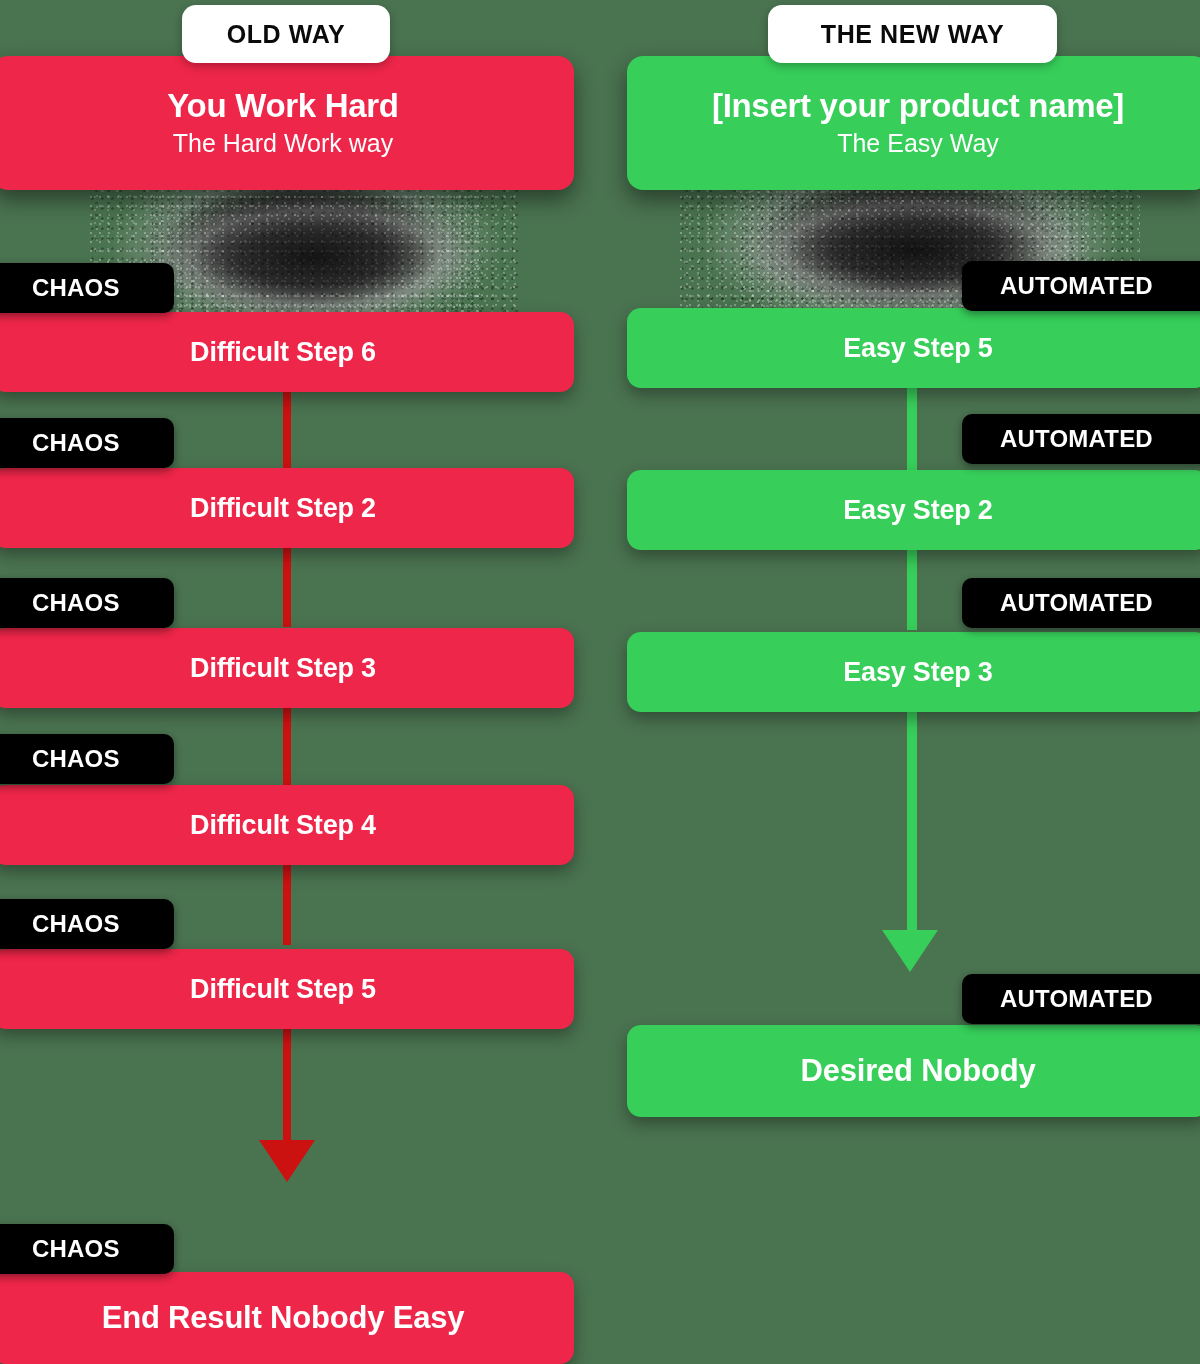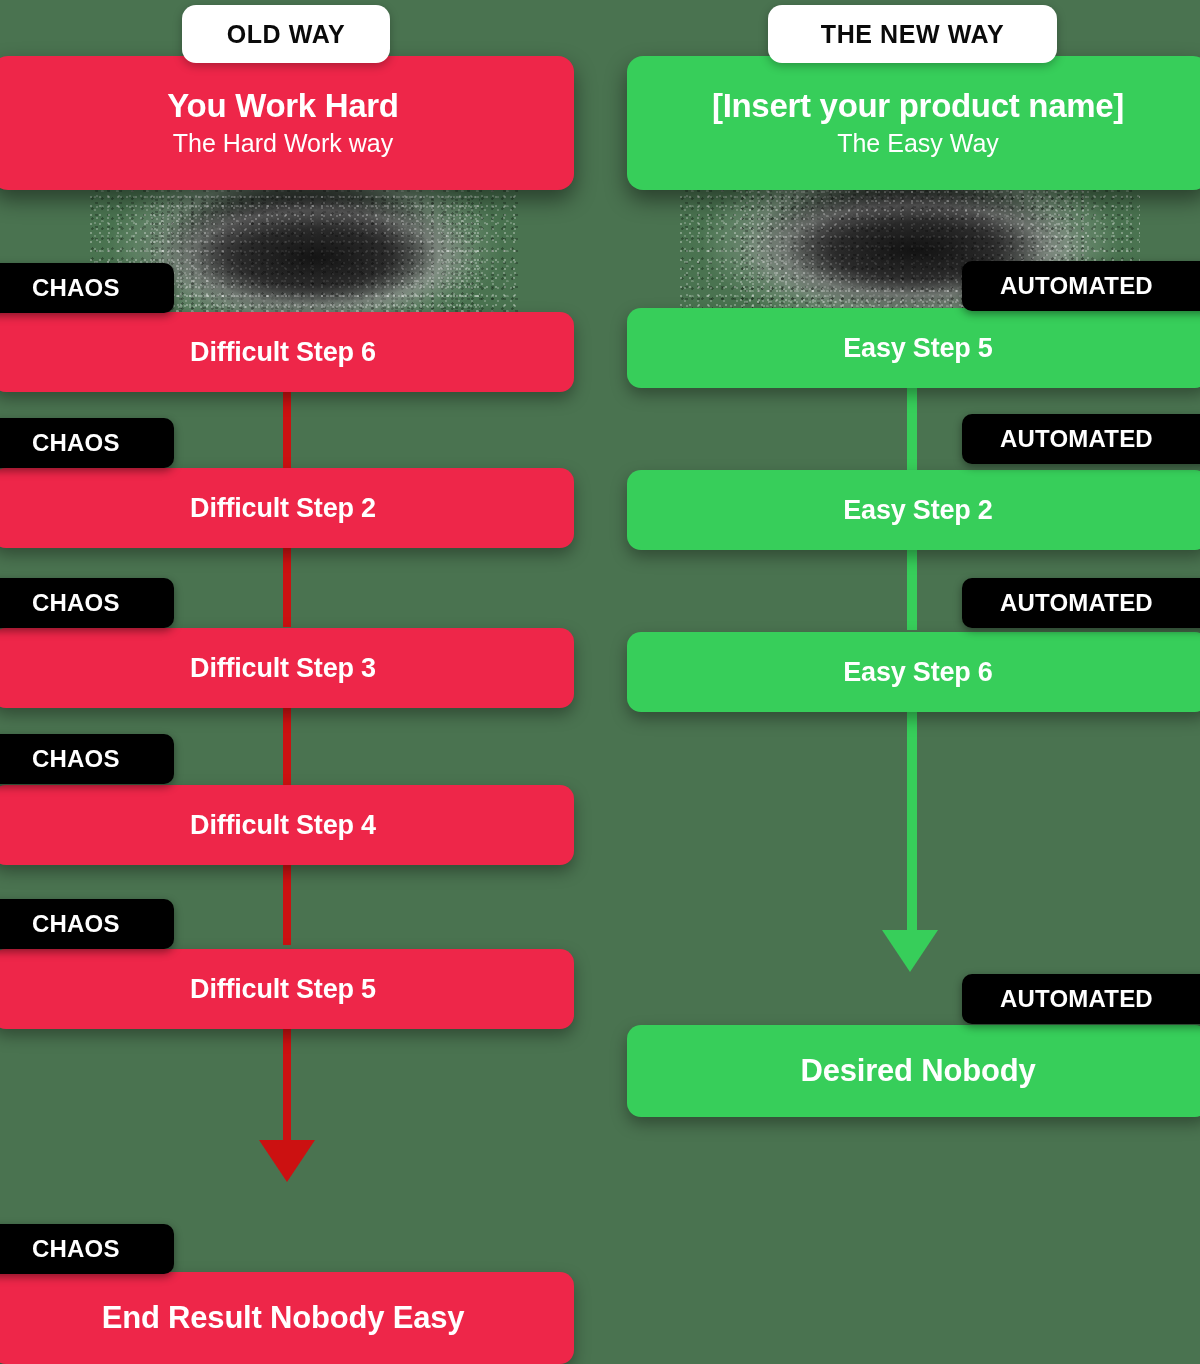--- a/index.html
+++ b/index.html
@@ -267,17 +267,17 @@
   <span>AUTOMATED</span>
 </div>
 
 <div class="box box-green" style="top:308px;height:80px;">
   <span>Easy Step 5</span>
 </div>
 <div class="box box-green" style="top:470px;height:80px;">
   <span>Easy Step 2</span>
 </div>
 <div class="box box-green" style="top:632px;height:80px;">
-  <span>Easy Step 6</span>
+  <span>Easy Step 3</span>
 </div>
 <div class="box box-green box-final" style="top:1025px;height:92px;">
   <span>Desired Nobody</span>
 </div>
 
 </body></html>

